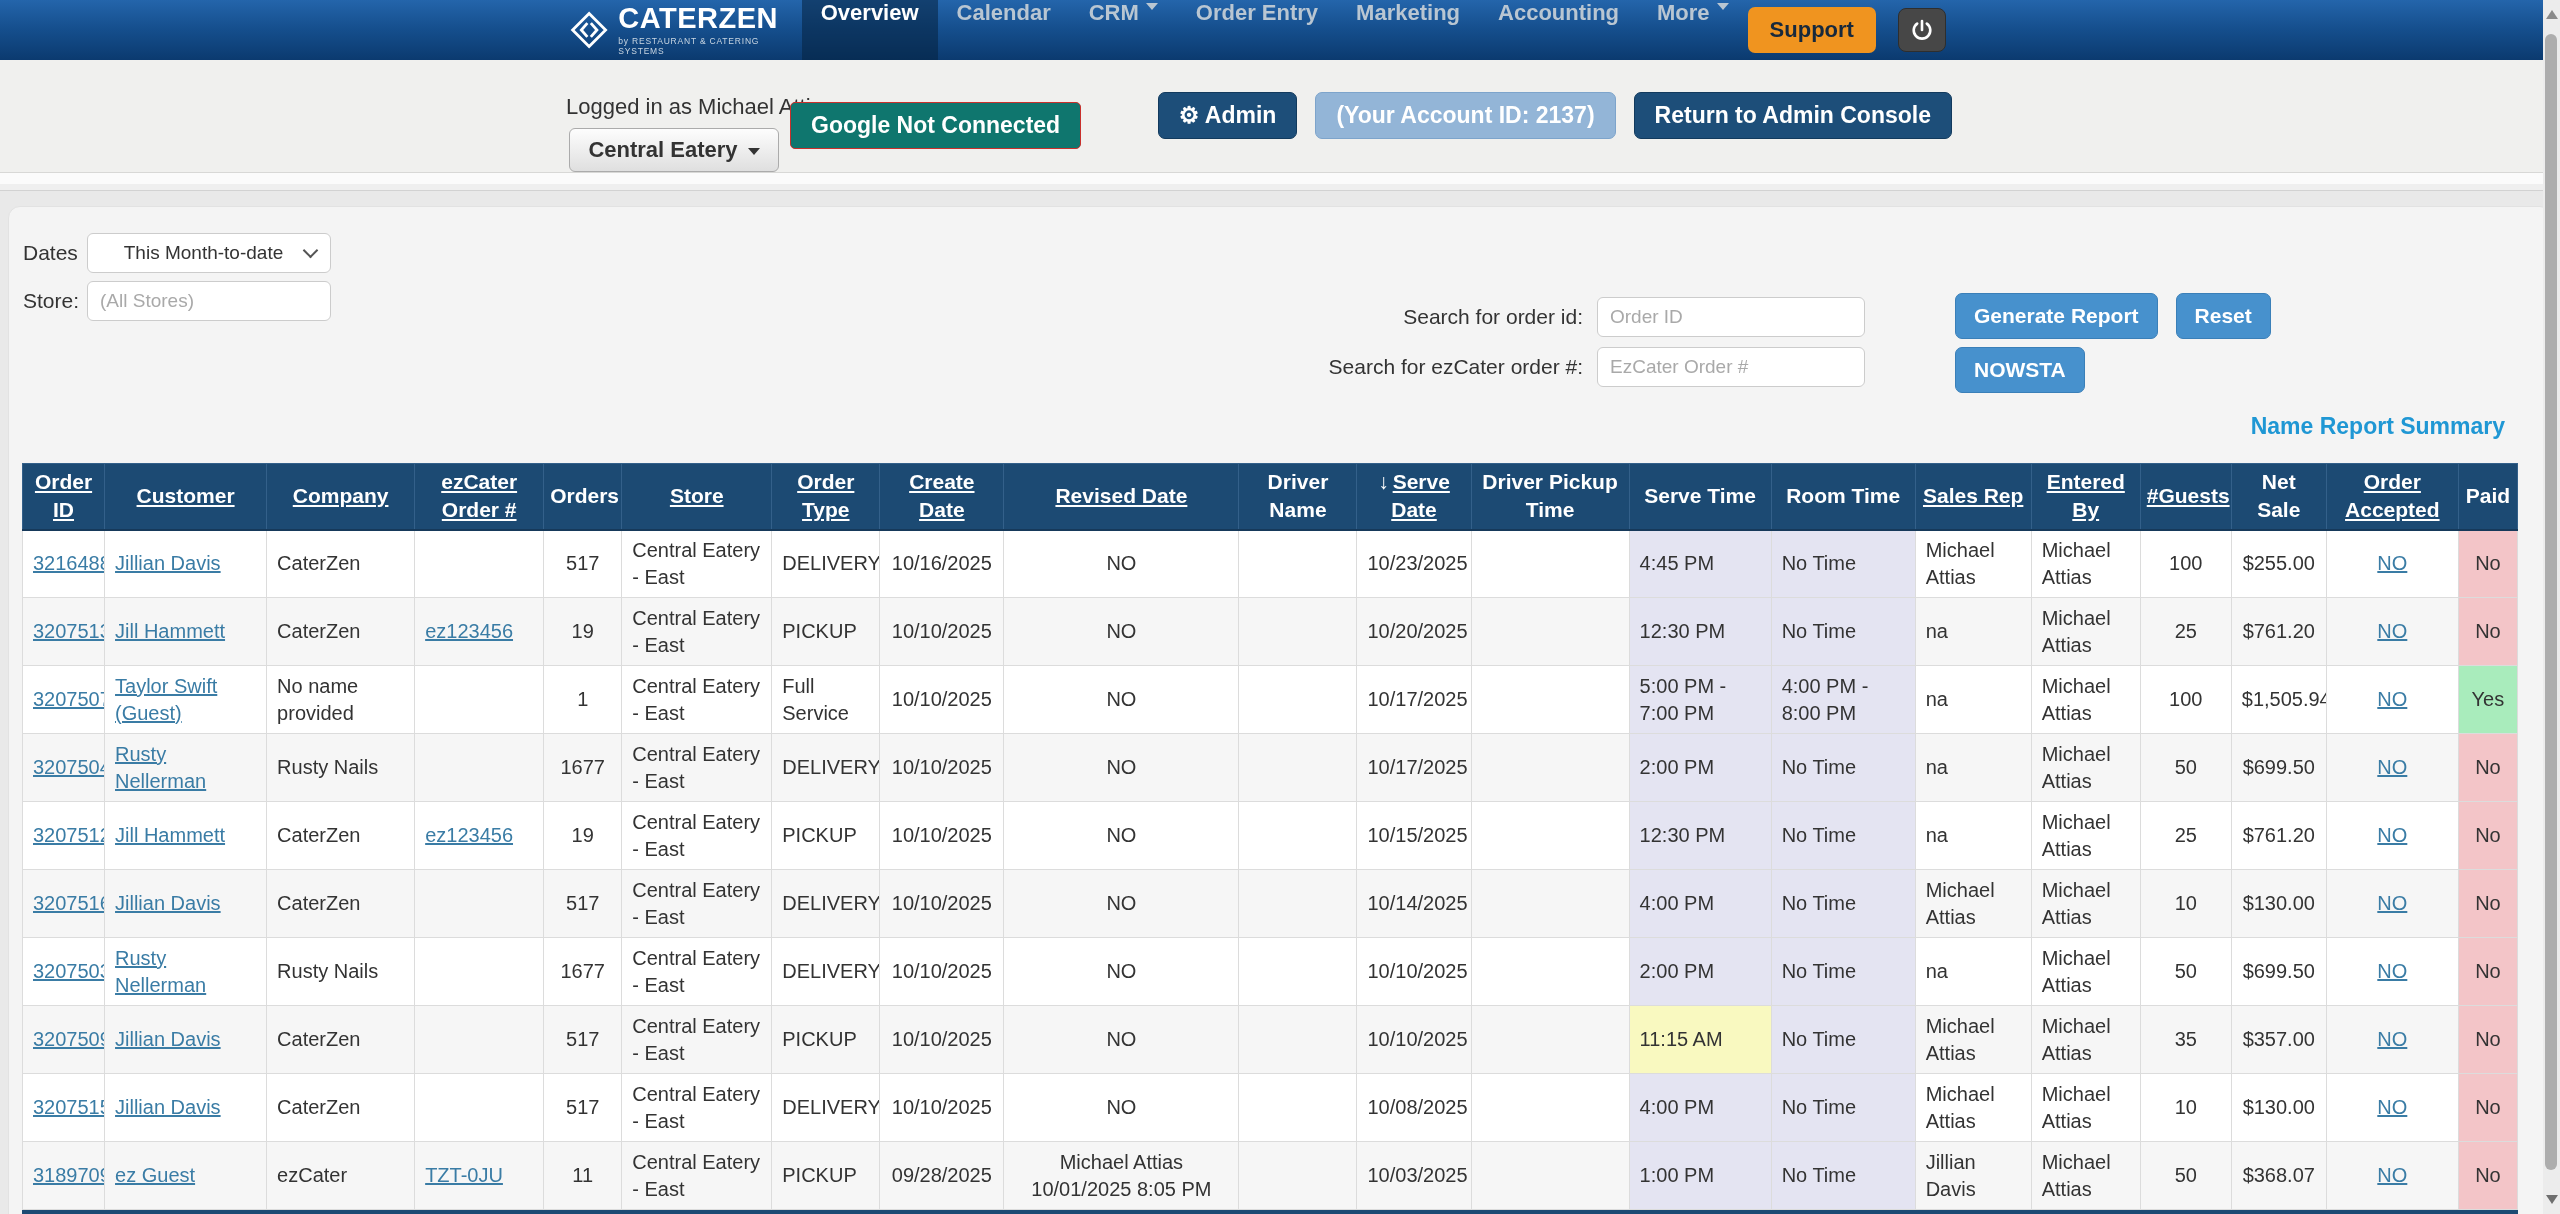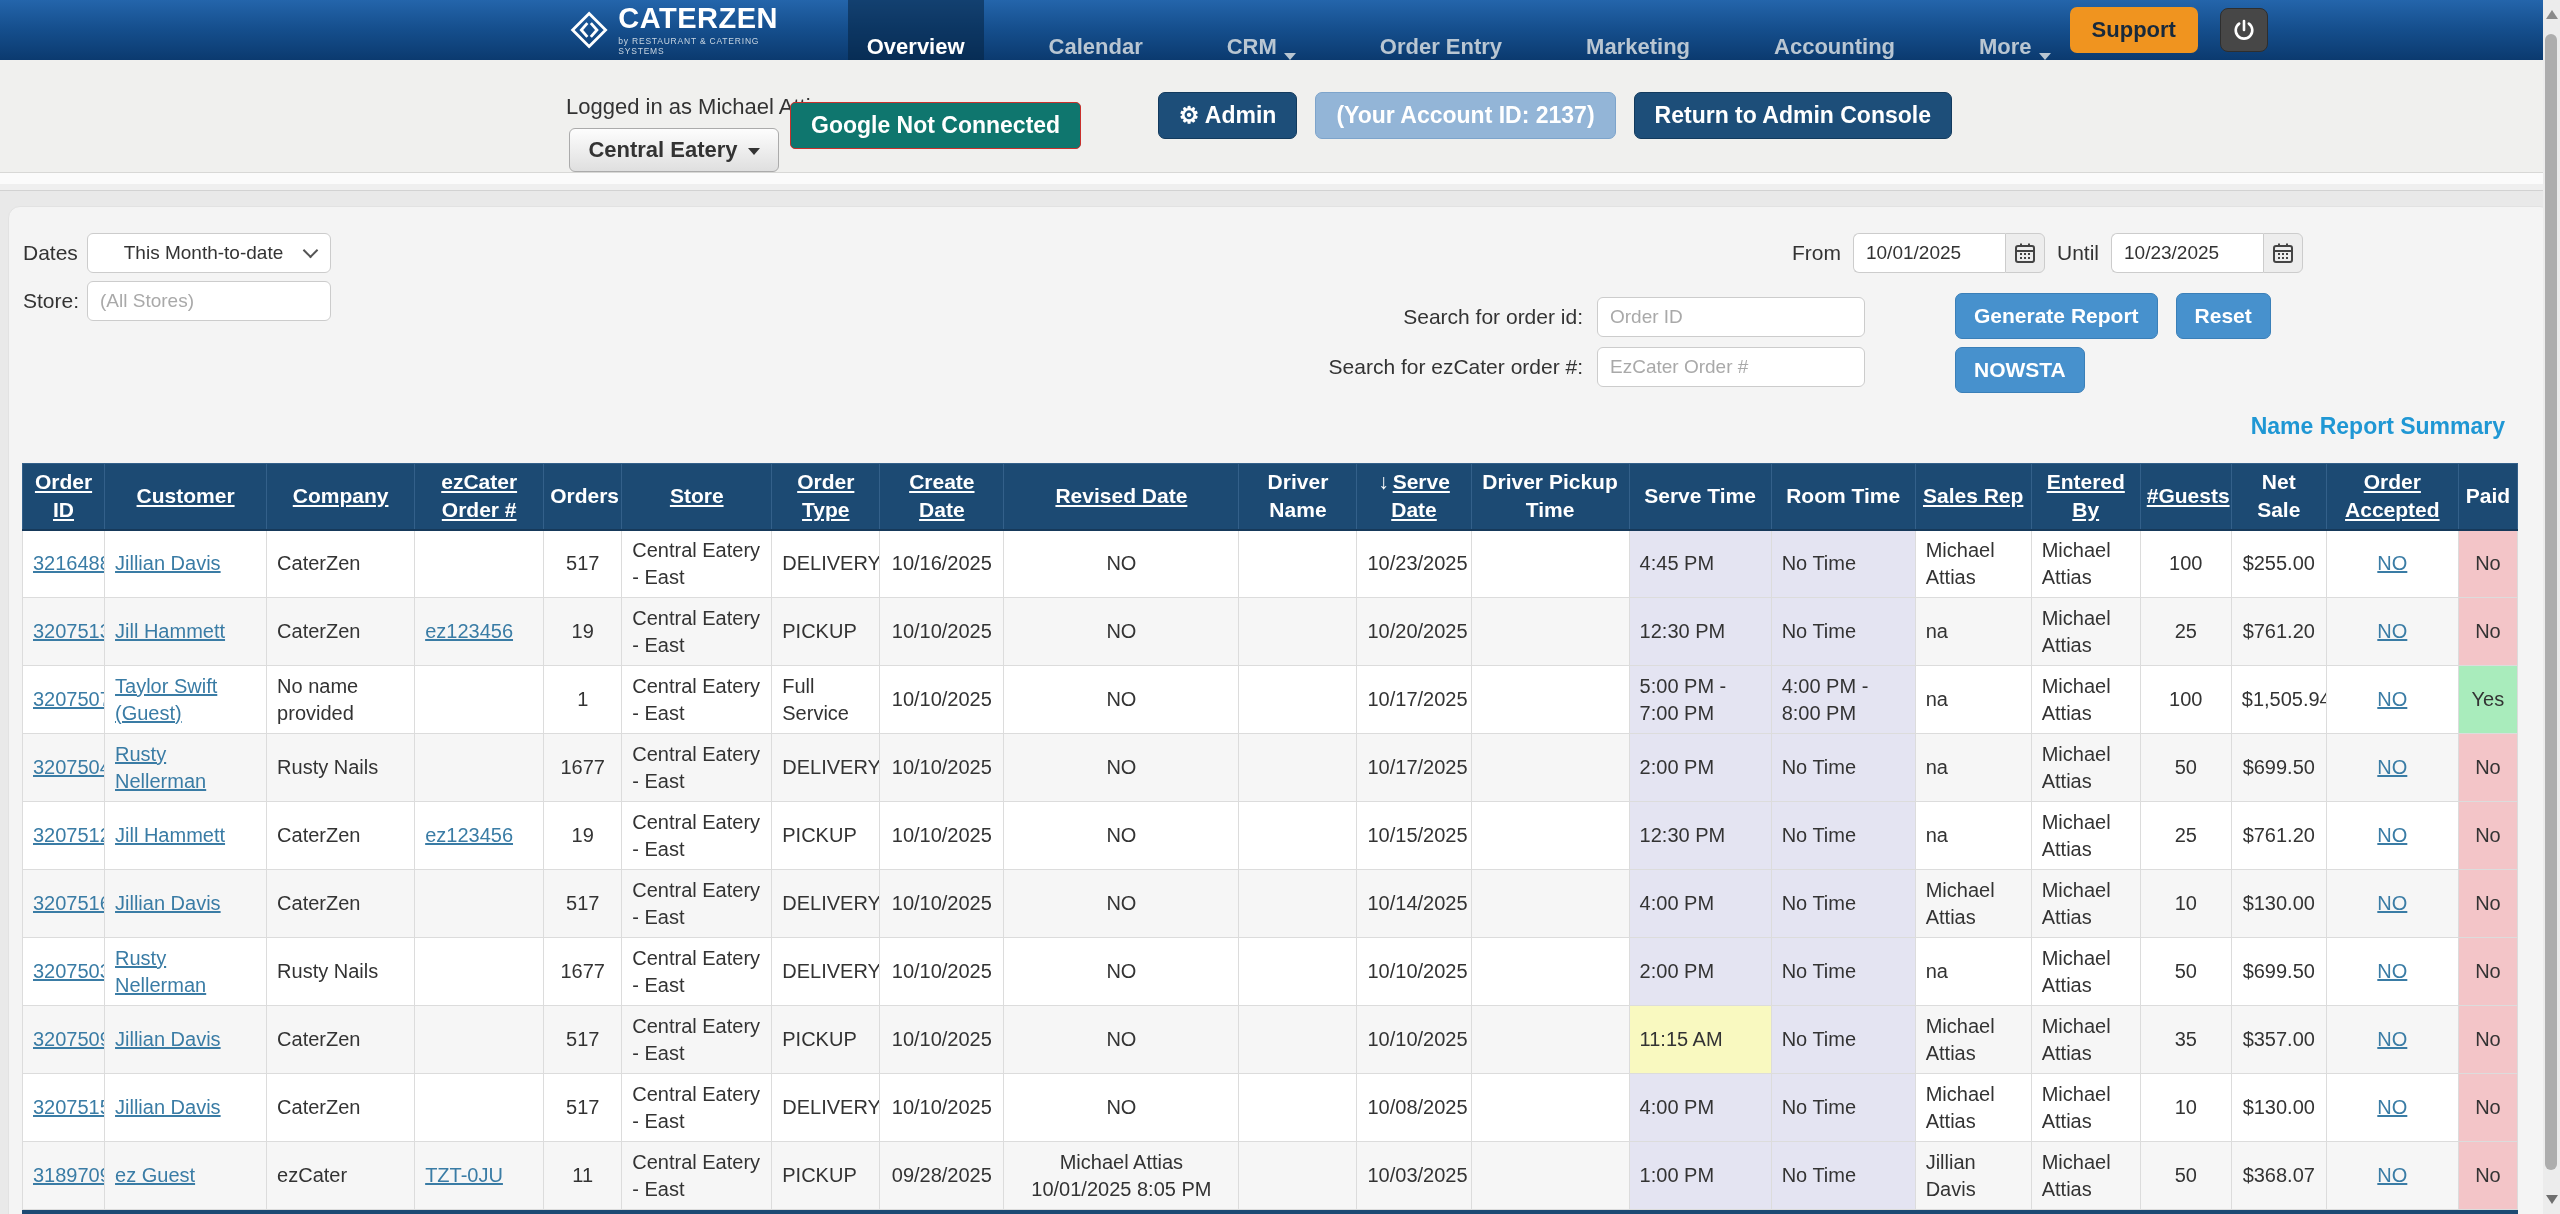--- a/index.html
+++ b/index.html
@@ -7,22 +7,22 @@
   .page { position:relative; width:2560px; height:1214px; }
 
   
   .navbar { position:absolute; top:0; left:0; right:0; height:60px;
     background:linear-gradient(180deg,#2465ab 0%,#16508f 45%,#0b3a6f 100%);
     display:flex; align-items:stretch; }
   .logo { display:flex; align-items:center; gap:10px; margin-left:570px; cursor:pointer; }
   .logo-title { color:#fff; font-weight:bold; font-size:29px; letter-spacing:.5px; line-height:1; }
   .logo-tagline { color:#c9d6e2; font-size:8.5px; letter-spacing:.8px; margin-top:3px; }
   .nav-menu { display:flex; align-items:stretch; margin-left:18px; }
-  .nav-item { display:flex; align-items:flex-end; gap:7px; padding:0 19px; color:#b9c6d2;
-    font-size:22px; font-weight:600; cursor:pointer; white-space:nowrap;margin-left:46px; }
+  .nav-item { display:flex; align-items:flex-start; gap:7px; padding:0 19px; color:#b9c6d2;
+    font-size:22px; font-weight:600; cursor:pointer; white-space:nowrap; }
   .nav-item.active { background:rgba(6,34,63,.55); color:#fff; }
   .caret { width:0; height:0; border-left:6px solid transparent; border-right:6px solid transparent;
     border-top:7px solid currentColor; display:inline-block; margin-top:3px; }
   .nav-right { display:flex; align-items:center; gap:22px; margin-left:auto; margin-right:648px; }
   .support-btn { background:#f0941f; color:#17293c; border:none; border-radius:7px;
     font-weight:bold; font-size:22px; padding:10px 22px; cursor:pointer; font-family:inherit; }
   .power-btn { background:#474747; border:1px solid #2e2e2e; border-radius:8px; width:48px; height:44px;
     display:flex; align-items:center; justify-content:center; cursor:pointer; }
 
   
@@ -186,44 +186,20 @@
         <span class="chev"></span>
       </div>
     </div>
 
     <div class="f-store">
       <span class="flabel">Store:</span>
       <input class="tinput" style="width: 244px;" placeholder="(All Stores)">
     </div>
 
 
-    <div class="f-range">
-      <span class="flabel">From</span>
-      <div class="date-group">
-        <input class="tinput" value="10/01/2025" style="">
-        <div class="cal-addon">
-          <svg width="22" height="22" viewBox="0 0 22 22">
-            <rect x="2" y="4" width="18" height="16" rx="2" fill="none" stroke="#444" stroke-width="2"></rect>
-            <path d="M2 9 H20 M7 4 V1.5 M15 4 V1.5" stroke="#444" stroke-width="2"></path>
-            <path d="M6 12 H8 M10 12 H12 M14 12 H16 M6 16 H8 M10 16 H12 M14 16 H16" stroke="#444" stroke-width="2"></path>
-          </svg>
-        </div>
-      </div>
-      <span class="flabel">Until</span>
-      <div class="date-group">
-        <input class="tinput" value="10/23/2025" style="">
-        <div class="cal-addon">
-          <svg width="22" height="22" viewBox="0 0 22 22">
-            <rect x="2" y="4" width="18" height="16" rx="2" fill="none" stroke="#444" stroke-width="2"></rect>
-            <path d="M2 9 H20 M7 4 V1.5 M15 4 V1.5" stroke="#444" stroke-width="2"></path>
-            <path d="M6 12 H8 M10 12 H12 M14 12 H16 M6 16 H8 M10 16 H12 M14 16 H16" stroke="#444" stroke-width="2"></path>
-          </svg>
-        </div>
-      </div>
-    </div>
 
     <div class="f-search1">
       <span class="flabel">Search for order id:</span>
       <input class="tinput" placeholder="Order ID" style="">
     </div>
     <div class="f-search2">
       <span class="flabel">Search for ezCater order #:</span>
       <input class="tinput" placeholder="EzCater Order #" style="">
     </div>
 

